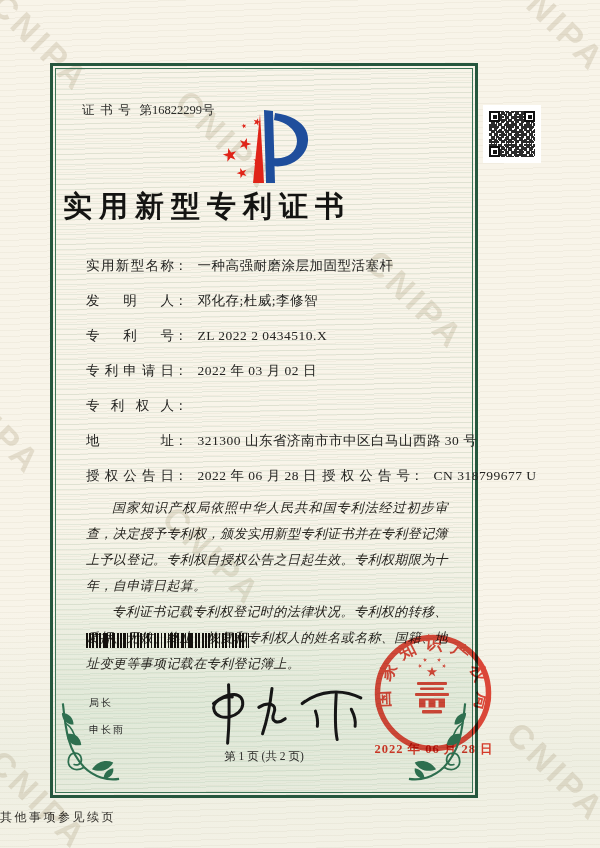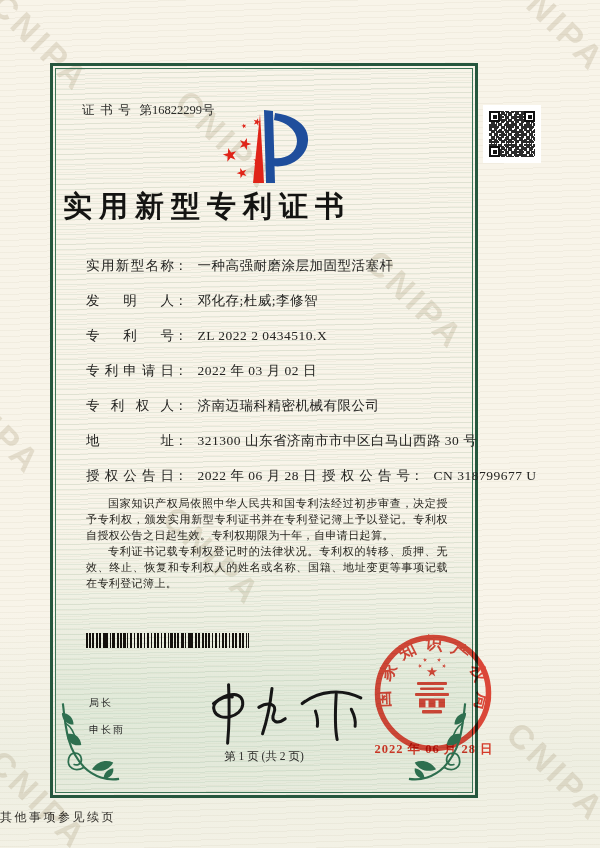--- a/index.html
+++ b/index.html
@@ -36,22 +36,22 @@
   .finder span{position:absolute;inset:1.5px;background:#111;}
   .f-tl{left:2px;top:2px;} .f-tr{right:2px;top:2px;} .f-bl{left:2px;bottom:2px;}
   
   .fields{position:absolute;left:30px;right:24px;top:186px;font-size:13.5px;color:#242422;}
   .field-row{display:flex;align-items:baseline;line-height:21px;margin-bottom:14px;white-space:nowrap;}
   .jlabel{display:inline-flex;justify-content:space-between;width:88px;flex:none;}
   .colon{flex:none;}
   .fval{margin-left:10px;letter-spacing:0.5px;}
   .grant-left{display:flex;width:236px;flex:none;}
   
-  .body-text{position:absolute;left:30px;right:24px;top:426px;font-size:11px;line-height:16px;
-    color:#26241f;text-align:justify;}
+  .body-text{position:absolute;left:30px;right:24px;top:426px;font-size:13px;line-height:26px;
+    color:#26241f;text-align:justify;font-style:italic;}
   .body-text p{margin:0;text-indent:2em;letter-spacing:0.4px;}
   
   .barcode{position:absolute;left:30px;top:564px;width:163px;height:15px;
     background-image:repeating-linear-gradient(90deg,#14110d 0 1.6px,rgba(0,0,0,0) 1.6px 3.4px),
       repeating-linear-gradient(90deg,#14110d 0 1px,rgba(0,0,0,0) 1px 6.5px);}
   
   .signoff{position:absolute;left:33px;top:620px;font-size:10px;color:#222;line-height:27px;letter-spacing:2px;}
   .signature{position:absolute;left:128px;top:610px;}
   
   .seal{position:absolute;left:316px;top:563px;width:122px;height:122px;mix-blend-mode:multiply;opacity:.93;}
@@ -167,21 +167,20 @@
           <span class="fval">2022 年 03 月 02 日</span>
         </div>
         <div class="field-row">
           <span class="jlabel">
               <span>专</span>
               <span>利</span>
               <span>权</span>
               <span>人</span>
             </span>
             <span class="colon">：</span>
-          <span class="fval">济南迈瑞科精密机械有限公司</span>
         </div>
         <div class="field-row">
           <span class="jlabel">
               <span>地</span>
               <span>址</span>
             </span>
             <span class="colon">：</span>
           <span class="fval">321300  山东省济南市市中区白马山西路 30 号</span>
         </div>
         <div class="field-row">

